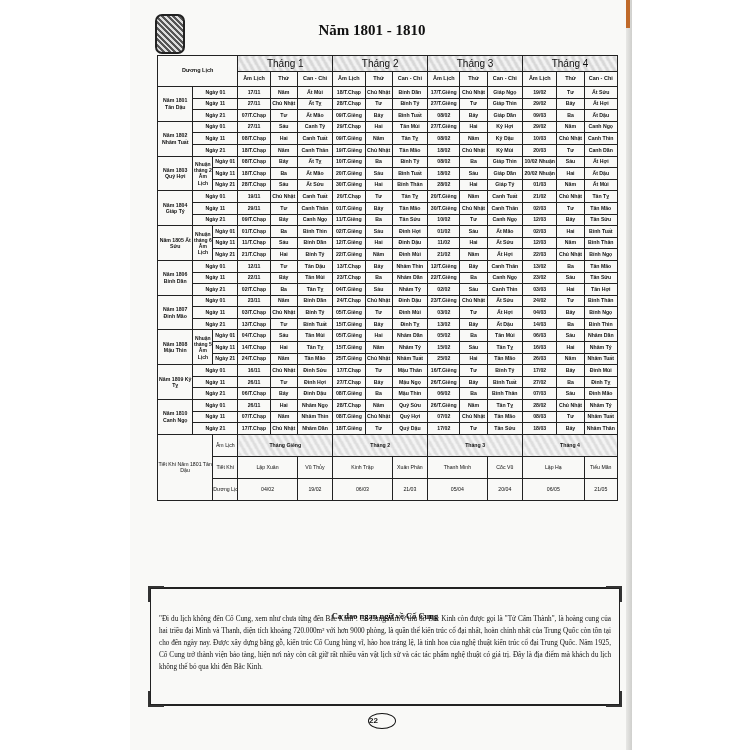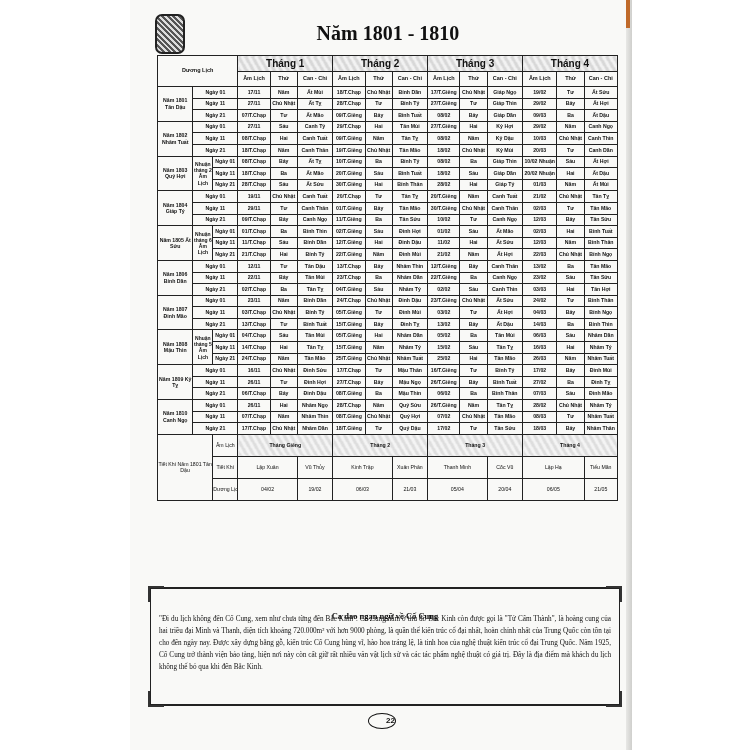--- a/index.html
+++ b/index.html
@@ -1,34 +1,34 @@
 <!DOCTYPE html>
 <html><head>
 <meta charset="utf-8">
 <style>
   html,body{margin:0;padding:0;}
   body{width:750px;height:750px;background:#ffffff;position:relative;overflow:hidden;font-family:"Liberation Sans",sans-serif;color:#111;}
   .page{position:absolute;left:130px;top:0;width:500px;height:750px;background:#f9f9f7;}
   .edge{position:absolute;left:626px;top:0;width:6px;height:750px;background:linear-gradient(90deg,#e8e8e6,#cfcfcc);}
   .edge-top{position:absolute;left:626px;top:0;width:4px;height:28px;background:#c06a2a;}
   .ornament{position:absolute;left:155px;top:14px;width:26px;height:36px;border:2px solid #222;border-radius:7px;background:repeating-linear-gradient(45deg,#555 0 2px,#ddd 2px 4px);}
-  .title{position:absolute;left:188px;top:22px;width:400px;text-align:center;font-family:"Liberation Serif",serif;font-weight:bold;font-size:20px;}
+  .title{position:absolute;left:172px;top:22px;width:400px;text-align:center;font-family:"Liberation Serif",serif;font-weight:bold;font-size:15px;}
   table.cal{position:absolute;left:157px;top:55px;width:461px;border-collapse:collapse;table-layout:fixed;font-size:5.2px;line-height:1;}
   table.cal td,table.cal th{border:0.8px solid #222;text-align:center;padding:0;height:10.6px;overflow:hidden;white-space:nowrap;font-weight:bold;}
-  table.cal th.month{height:15px;font-size:10px;font-weight:700;background:repeating-linear-gradient(60deg,#d8d8d8 0 3px,#f2f2f2 3px 6px);}
+  table.cal th.month{height:15px;font-size:10px;font-weight:400;background:repeating-linear-gradient(60deg,#d8d8d8 0 3px,#f2f2f2 3px 6px);}
   table.cal th.sub{font-size:5.5px;height:14px;font-weight:bold;}
   table.cal td.year{font-size:5.2px;white-space:normal;line-height:1.25;}
   table.cal td.leap{font-size:5px;white-space:normal;line-height:1.25;}
   table.cal tr.tk td{height:21px;font-weight:normal;font-size:5.2px;}
   table.cal tr.tk td.tkm{height:18px;background:repeating-linear-gradient(60deg,#dedede 0 3px,#f4f4f4 3px 6px);font-weight:bold;}
   .box{position:absolute;left:150px;top:587px;width:468px;height:115px;border-top:2px solid #222;border-bottom:2px solid #222;border-left:1.5px solid #222;border-right:1.5px solid #222;}
   .corner{position:absolute;width:14px;height:14px;border:2px solid #333;}
   .box-title{position:absolute;left:0;top:22px;width:100%;text-align:center;font-family:"Liberation Serif",serif;font-weight:bold;font-size:8.5px;}
   .box-text{position:absolute;left:8px;top:24px;width:452px;font-family:"Liberation Serif",serif;font-size:7.2px;line-height:12px;text-align:justify;}
-  .pagenum{position:absolute;left:368px;top:713px;width:26px;height:14px;border:1.5px solid #111;border-radius:50%/50%;text-align:right;font-size:8px;font-weight:bold;line-height:14px;}
+  .pagenum{position:absolute;left:368px;top:713px;width:26px;height:14px;border:1.5px solid #111;border-radius:50%/50%;text-align:left;font-size:8px;font-weight:bold;line-height:14px;}
 </style>
 </head>
 <body>
 
 <div class="page"></div>
 <div class="edge"></div>
 <div class="edge-top"></div>
 <div class="ornament"></div>
 <div class="title">Năm 1801 - 1810</div>
 

